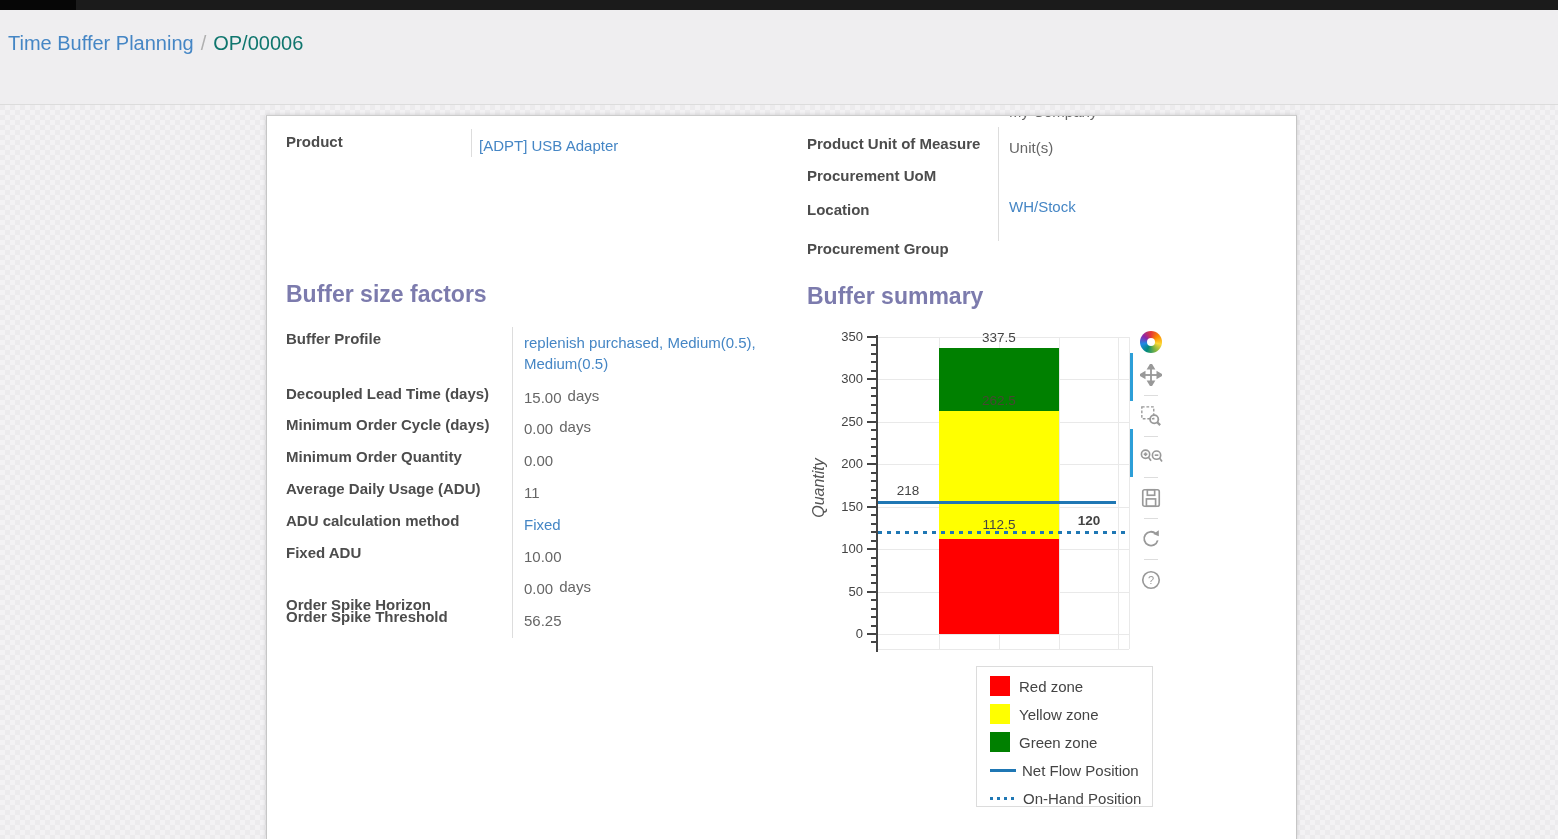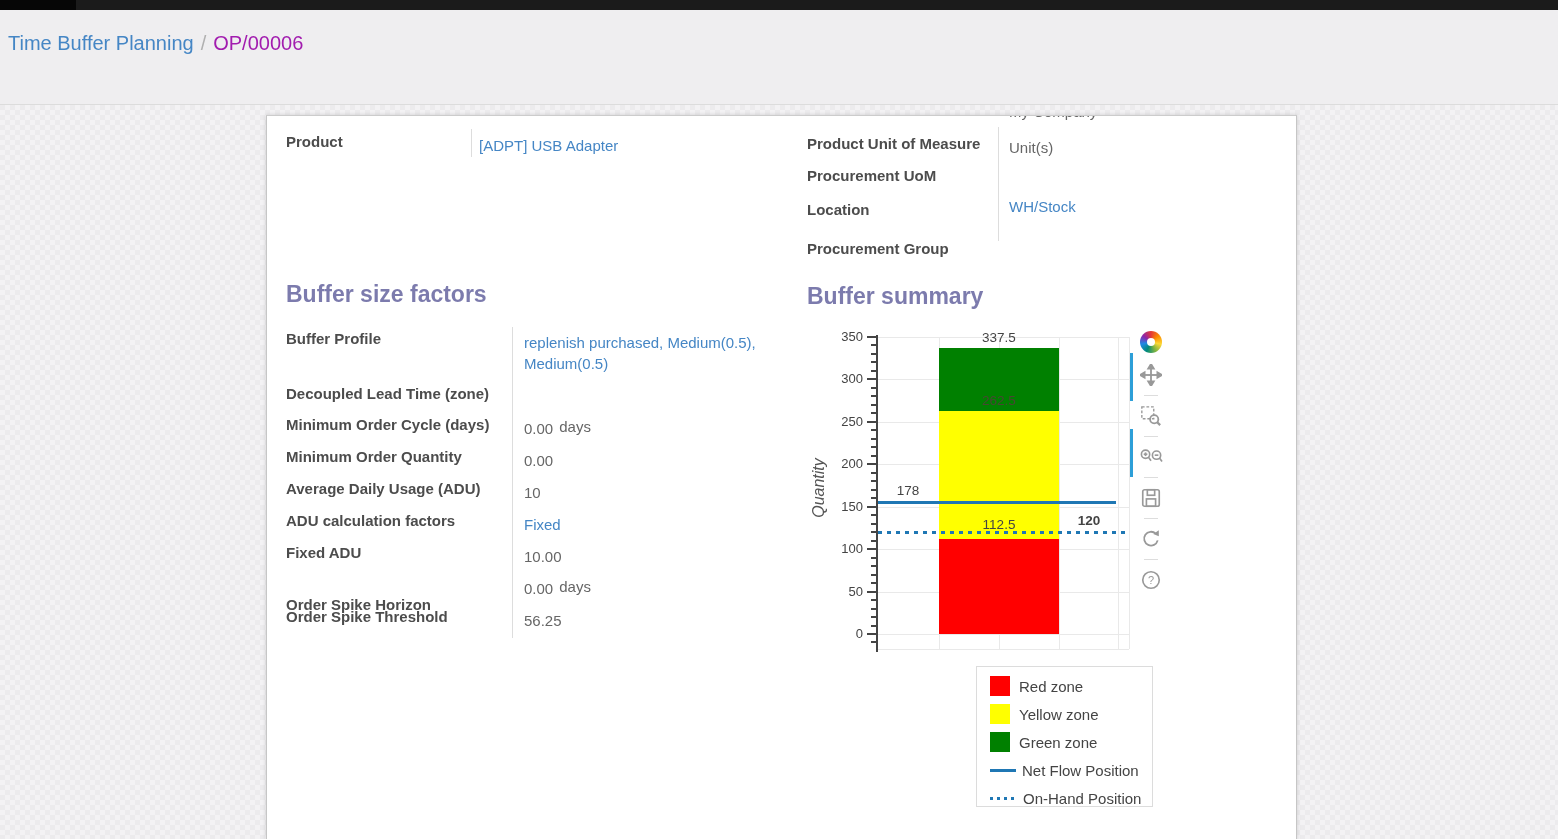--- a/index.html
+++ b/index.html
@@ -11,21 +11,21 @@
       linear-gradient(45deg, rgba(0,0,0,0.028) 25%, transparent 25%, transparent 75%, rgba(0,0,0,0.028) 75%),
       linear-gradient(45deg, rgba(0,0,0,0.028) 25%, transparent 25%, transparent 75%, rgba(0,0,0,0.028) 75%);
     background-size:10px 10px;background-position:0 0,5px 5px;
   }
   .navbar{position:absolute;left:0;top:0;right:0;height:10px;background:#1b1b1b;z-index:5}
   .navbar-seg{position:absolute;left:0;top:0;width:76px;height:10px;background:#060606}
   .panel{position:absolute;left:0;top:10px;right:0;height:94px;background:#efeef0;border-bottom:1px solid #dcdcdc;z-index:4}
   .breadcrumb{position:absolute;left:8px;top:22px;font-size:20px;white-space:nowrap}
   .bc-parent{color:#4586c5;cursor:pointer}
   .bc-sep{color:#b0b0b0;margin:0 7px}
-  .bc-cur{color:#a21caf}
+  .bc-cur{color:#0f766e}
   .btn{position:absolute;box-sizing:border-box;height:33px;line-height:31px;background:#fff;
        border:1px solid #ccc;border-radius:4px;font-size:13px;color:#333;text-align:center;
        padding:0 11px;cursor:pointer;white-space:nowrap}
   #btn-edit{left:11px;top:69px}
   #btn-create{left:66px;top:69px}
   #btn-action{left:689px;top:69px;padding-right:24px}
   .caret{position:absolute;right:10px;top:14px;width:0;height:0;border-left:4px solid transparent;
          border-right:4px solid transparent;border-top:4px solid #333}
   .pager-text{position:absolute;left:1368px;top:78px;font-size:13px;color:#666}
   .grpbtn{box-sizing:border-box;width:33px;height:33px;background:#fff;border:1px solid #ccc;
@@ -205,21 +205,21 @@
       <div class="tickmark" style="left: 600px; top: 262.429px; width: 9px;"></div>
       <div class="ticklabel" style="left: 556px; top: 255.429px;">300</div>
       <div class="tickmark" style="left: 604px; top: 253.943px; width: 5px;"></div>
       <div class="tickmark" style="left: 604px; top: 245.458px; width: 5px;"></div>
       <div class="tickmark" style="left: 604px; top: 236.972px; width: 5px;"></div>
       <div class="tickmark" style="left: 604px; top: 228.486px; width: 5px;"></div>
       <div class="tickmark" style="left: 600px; top: 220px; width: 9px;"></div>
       <div class="ticklabel" style="left: 556px; top: 213px;">350</div>
       <div class="ann" style="left: 702px; top: 213.608px;">337.5</div>
       <div class="ann on-green" style="left: 702px; top: 277.25px;">262.5</div>
-      <div class="ann" style="left: 611px; top: 367.472px;">178</div>
+      <div class="ann" style="left: 611px; top: 367.472px;">218</div>
       <div class="ann" style="left: 702px; top: 401.172px;">112.5</div>
       <div class="ann" style="left: 792px; top: 397.172px; font-weight: bold;">120</div>
     </div>
 
   <div class="mb-blue" style="left:863px;top:237px"></div>
   <div class="mb-blue" style="left:863px;top:313px"></div>
 
   <div id="modebar">
     <div class="mb-item">
         <div class="plotly-logo"></div>
@@ -305,28 +305,29 @@
 <div class="flabel" style="left: 19px; top: 17px;">Product</div>
     <div class="fvalue flink" style="left: 212px; top: 19px; width: 250px;"><span>[ADPT] USB Adapter</span></div>
     <div class="flabel" style="left: 540px; top: 19px;">Product Unit of Measure</div>
     <div class="fvalue" style="left: 742px; top: 21px; width: 240px;"><span>Unit(s)</span></div>
     <div class="flabel" style="left: 540px; top: 51px;">Procurement UoM</div>
     <div class="flabel" style="left: 540px; top: 78px; margin-top: 7px;">Location</div>
     <div class="fvalue flink" style="left: 742px; top: 80px; width: 240px;"><span>WH/Stock</span></div>
     <div class="flabel" style="left: 540px; top: 124px;">Procurement Group</div>
     <div class="flabel" style="left: 19px; top: 214px;">Buffer Profile</div>
     <div class="fvalue flink" style="left: 257px; top: 216px; width: 250px;"><span>replenish purchased, Medium(0.5), Medium(0.5)</span></div>
-    <div class="flabel" style="left: 19px; top: 269px;">Decoupled Lead Time (zone)</div>
+    <div class="flabel" style="left: 19px; top: 269px;">Decoupled Lead Time (days)</div>
+    <div class="fvalue" style="left: 257px; top: 271px; width: 250px;"><span>15.00</span><span class="funit">days</span></div>
     <div class="flabel" style="left: 19px; top: 300px;">Minimum Order Cycle (days)</div>
     <div class="fvalue" style="left: 257px; top: 302px; width: 250px;"><span>0.00</span><span class="funit">days</span></div>
     <div class="flabel" style="left: 19px; top: 332px;">Minimum Order Quantity</div>
     <div class="fvalue" style="left: 257px; top: 334px; width: 250px;"><span>0.00</span></div>
     <div class="flabel" style="left: 19px; top: 364px;">Average Daily Usage (ADU)</div>
-    <div class="fvalue" style="left: 257px; top: 366px; width: 250px;"><span>10</span></div>
-    <div class="flabel" style="left: 19px; top: 396px;">ADU calculation factors</div>
+    <div class="fvalue" style="left: 257px; top: 366px; width: 250px;"><span>11</span></div>
+    <div class="flabel" style="left: 19px; top: 396px;">ADU calculation method</div>
     <div class="fvalue flink" style="left: 257px; top: 398px; width: 250px;"><span>Fixed</span></div>
     <div class="flabel" style="left: 19px; top: 428px;">Fixed ADU</div>
     <div class="fvalue" style="left: 257px; top: 430px; width: 250px;"><span>10.00</span></div>
     <div class="flabel" style="left: 19px; top: 460px; margin-top: 20px;">Order Spike Horizon</div>
     <div class="fvalue" style="left: 257px; top: 462px; width: 250px;"><span>0.00</span><span class="funit">days</span></div>
     <div class="flabel" style="left: 19px; top: 492px;">Order Spike Threshold</div>
     <div class="fvalue" style="left: 257px; top: 494px; width: 250px;"><span>56.25</span></div>
     <div class="fsep" style="left: 204px; top: 13px; height: 28px;"></div>
     <div class="fsep" style="left: 731px; top: 11px; height: 114px;"></div>
     <div class="fsep" style="left: 245px; top: 211px; height: 311px;"></div>

